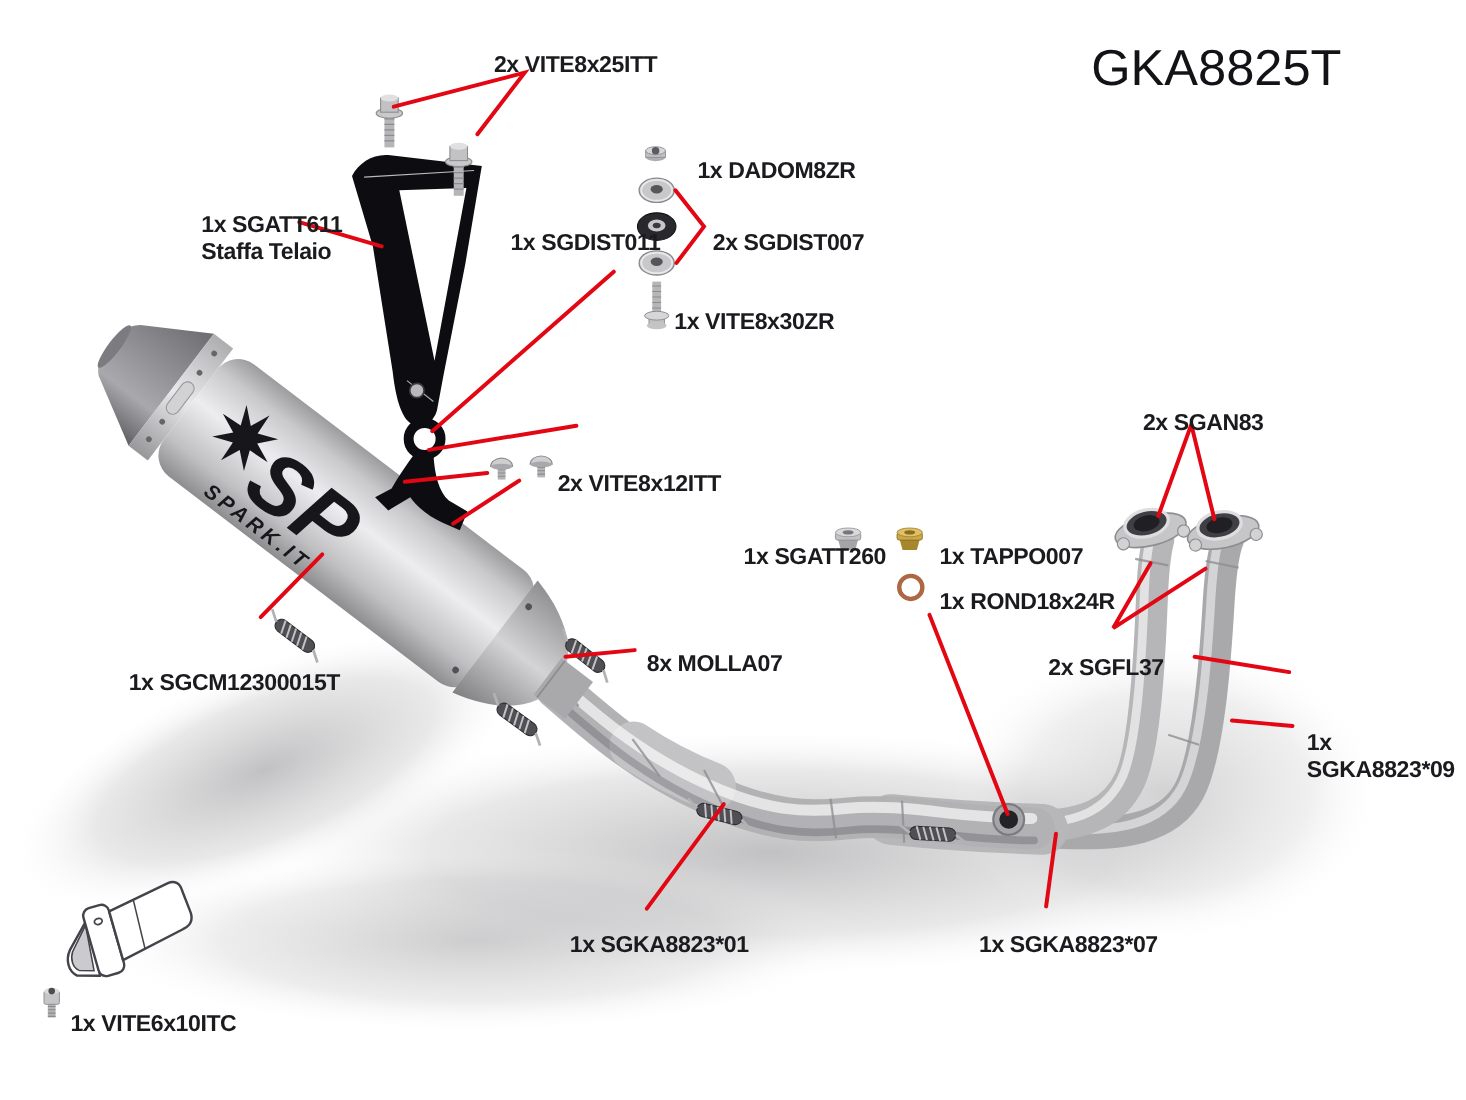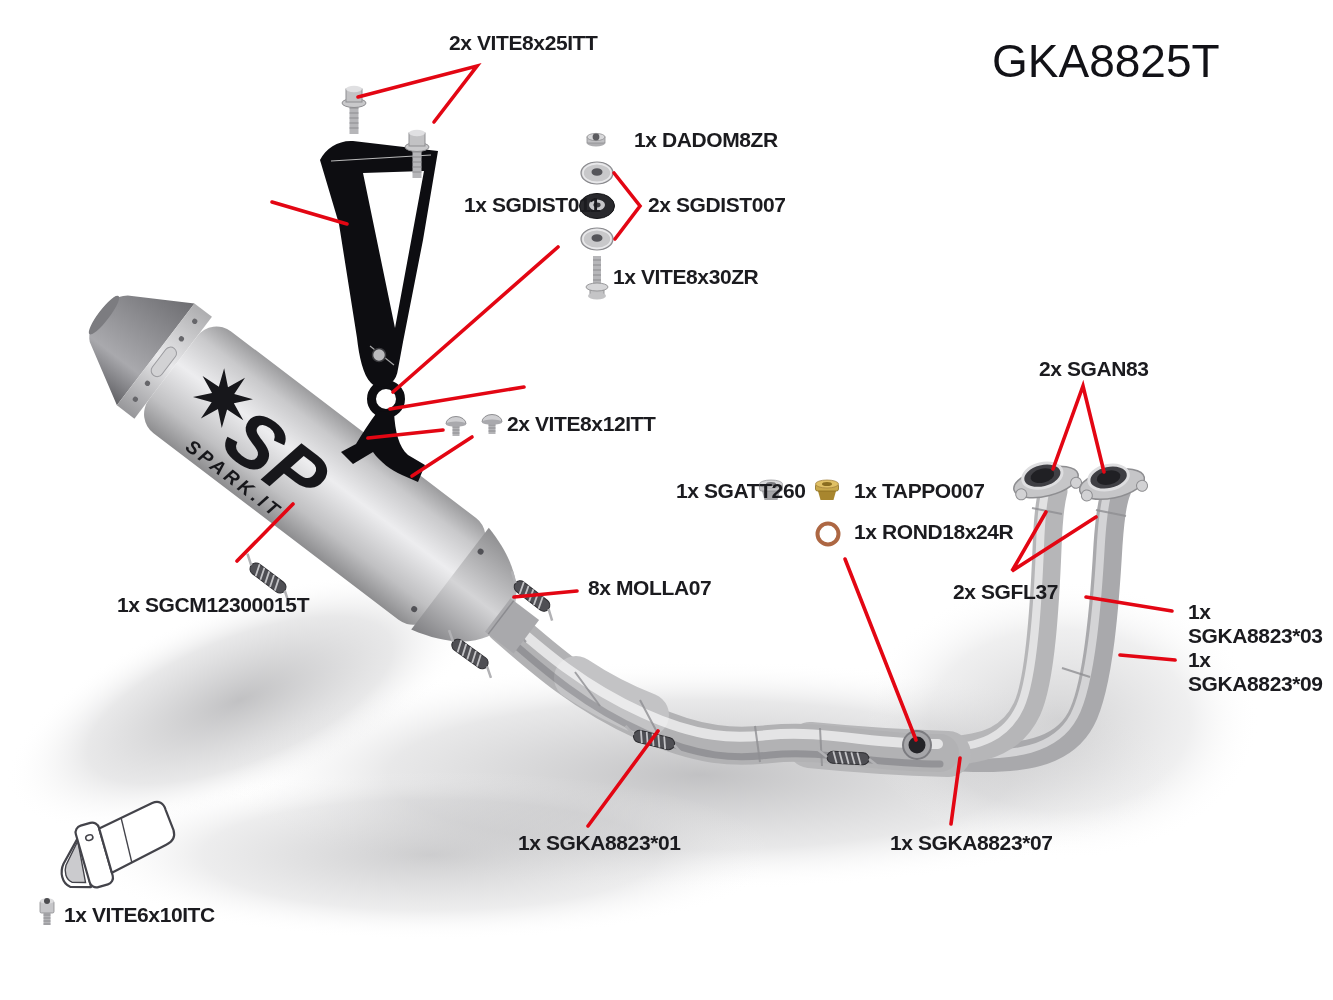--- a/index.html
+++ b/index.html
@@ -1,20 +1,20 @@
 <!DOCTYPE html>
 <html><head>
 <meta charset="utf-8">
 <style>
   html,body{margin:0;padding:0;background:#fff;}
   .stage{position:relative;width:1333px;height:1000px;background:#ffffff;overflow:hidden;
          font-family:"Liberation Sans",sans-serif;}
   .stage svg{position:absolute;left:0;top:0;}
   .lbl{position:absolute;font-weight:700;font-size:21px;letter-spacing:-0.4px;color:#1b1b1f;
-       white-space:pre-line;line-height:1.16;}
+       white-space:pre-line;line-height:1.16;margin-top:16px;}
   .title{position:absolute;font-size:46px;font-weight:400;letter-spacing:0;color:#121217;}
 </style>
 </head>
 <body>
 
 <div class="stage">
 
 <svg width="1333" height="1000" viewBox="0 0 1333 1000">
   <defs>
     <radialGradient id="shGrad" cx="50%" cy="50%" r="50%">
@@ -251,27 +251,28 @@
   </g>
 </svg>
 
 <div class="title" style="left:992px;top:34px">GKA8825T</div>
 
 <div class="lbl" style="left:449px;top:31px">2x VITE8x25ITT</div>
 <div class="lbl" style="left:634px;top:128px">1x DADOM8ZR</div>
 <div class="lbl" style="left:464px;top:193px">1x SGDIST011</div>
 <div class="lbl" style="left:648px;top:193px">2x SGDIST007</div>
 <div class="lbl" style="left:613px;top:265px">1x VITE8x30ZR</div>
+<div class="lbl" style="left:183px;top:177px">1x SGATT611
+Staffa Telaio</div>
 <div class="lbl" style="left:507px;top:412px">2x VITE8x12ITT</div>
 <div class="lbl" style="left:676px;top:479px">1x SGATT260</div>
 <div class="lbl" style="left:854px;top:479px">1x TAPPO007</div>
 <div class="lbl" style="left:854px;top:520px">1x ROND18x24R</div>
 <div class="lbl" style="left:1039px;top:357px">2x SGAN83</div>
 <div class="lbl" style="left:953px;top:580px">2x SGFL37</div>
-<div class="lbl" style="left:1188px;top:600px">1x SGKA8823*03</div>
 <div class="lbl" style="left:1188px;top:648px">1x SGKA8823*09</div>
 <div class="lbl" style="left:117px;top:593px">1x SGCM12300015T</div>
 <div class="lbl" style="left:588px;top:576px">8x MOLLA07</div>
 <div class="lbl" style="left:518px;top:831px">1x SGKA8823*01</div>
 <div class="lbl" style="left:890px;top:831px">1x SGKA8823*07</div>
 <div class="lbl" style="left:64px;top:903px">1x VITE6x10ITC</div>
 
 </div>
 
 </body></html>

